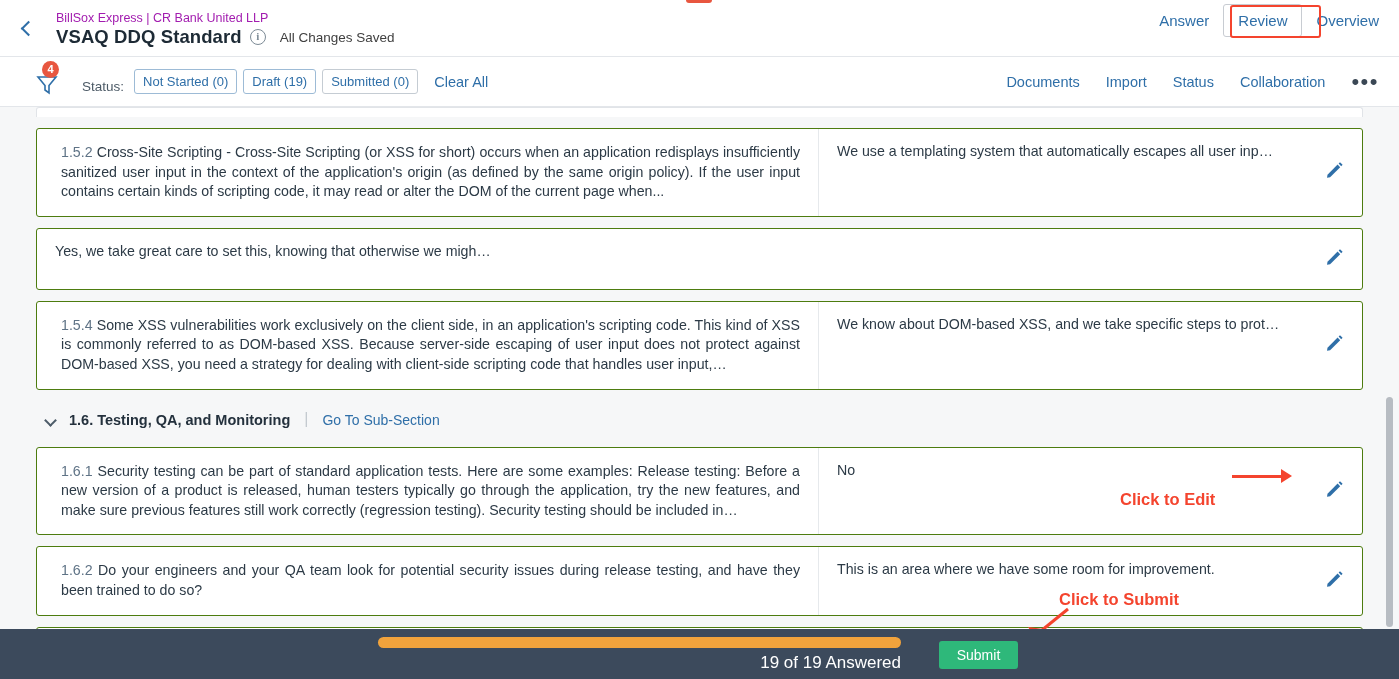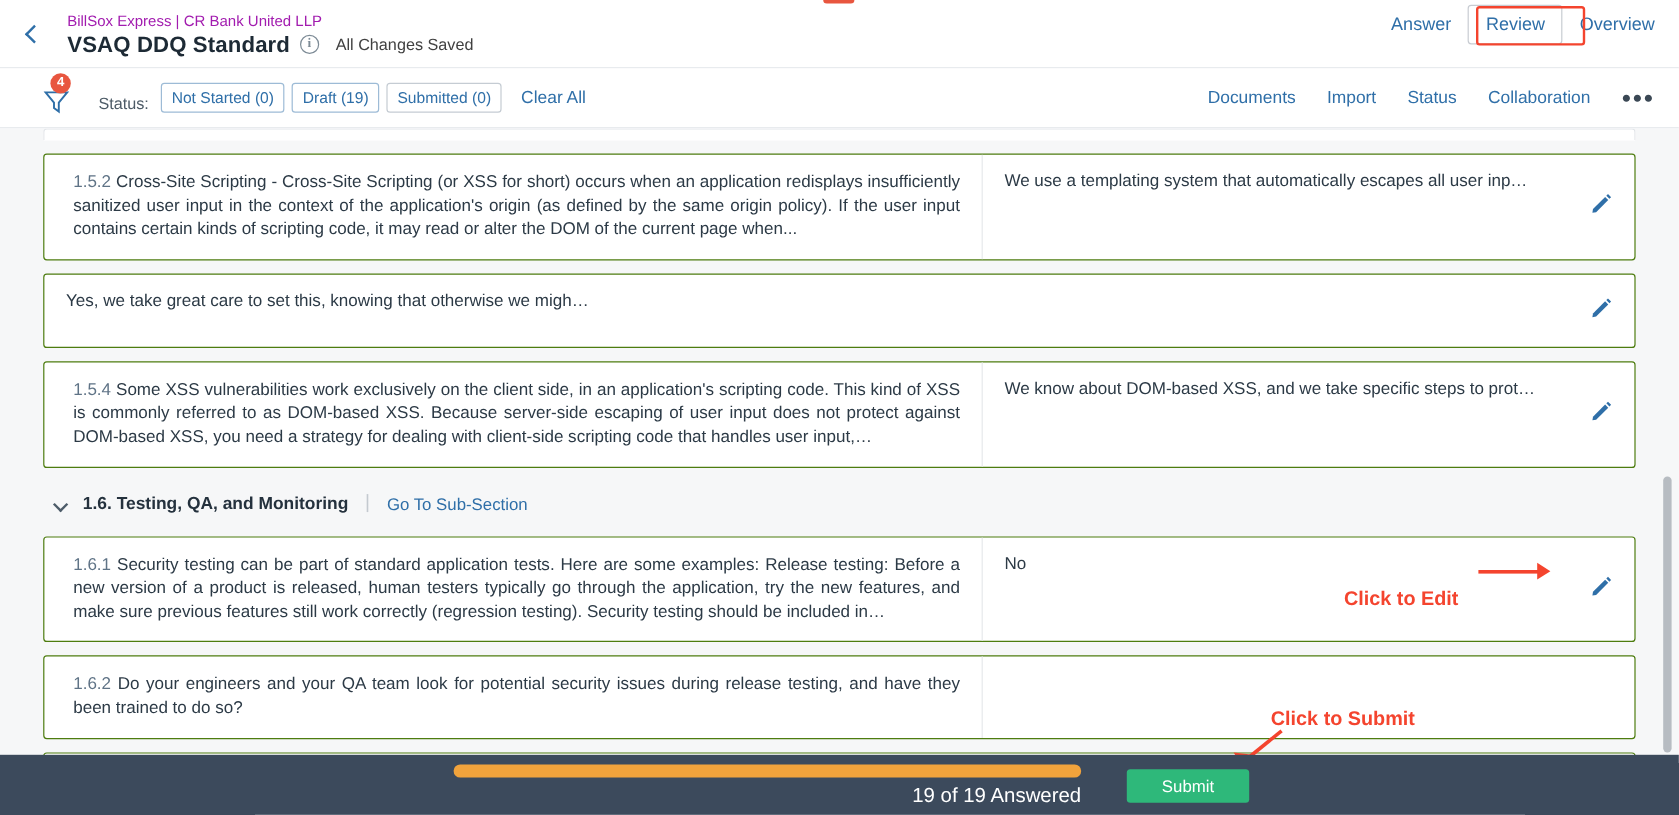--- a/index.html
+++ b/index.html
@@ -318,21 +318,21 @@
   }
   .progress-text {
     margin-top: 5px;
     color: #ffffff;
     font-size: 17px;
     text-align: right;
   }
   .submit-btn {
     position: absolute;
     left: 939px; top: 12px;
-    width: 102px; height: 28px;
+    width: 79px; height: 28px;
     background: #2eb87a;
     color: #fff;
     border: none;
     border-radius: 3px;
     font-size: 14px;
     font-family: "Liberation Sans", sans-serif;
     cursor: pointer;
   }
 </style>
 </head>
@@ -462,20 +462,29 @@
     </div>
   </div>
 
   <div class="qcard">
     <div class="qcell">
       <div class="qtext">
         <span class="qnum">1.6.2</span>
         <span>Do your engineers and your QA team look for potential security issues during release testing, and have they been trained to do so?</span>
       </div>
     </div>
+    <div class="acell">
+      <div class="atext">This is an area where we have some room for improvement.</div>
+      <span class="pencil">
+        <svg width="19" height="19" viewBox="0 0 19 19">
+            <path d="M2.5 14.2 L12.6 4.1 L15.2 6.7 L5.1 16.8 L2 17.3 Z" fill="#2f6fa8"></path>
+            <path d="M13.6 3.1 L15 1.7 L17.6 4.3 L16.2 5.7 Z" fill="#2f6fa8"></path>
+          </svg>
+      </span>
+    </div>
   </div>
 
   <div class="qcard" style="min-height:14px;height:14px;"></div>
 
   <div class="scrollbar-track"></div>
   <div class="scrollbar-thumb"></div>
 </div>
 
 <div class="anno" style="left:1120px; top:490px;">Click to Edit</div>
 <div class="arrow-h" style="left:1232px; top:475px; width:50px;"></div>

